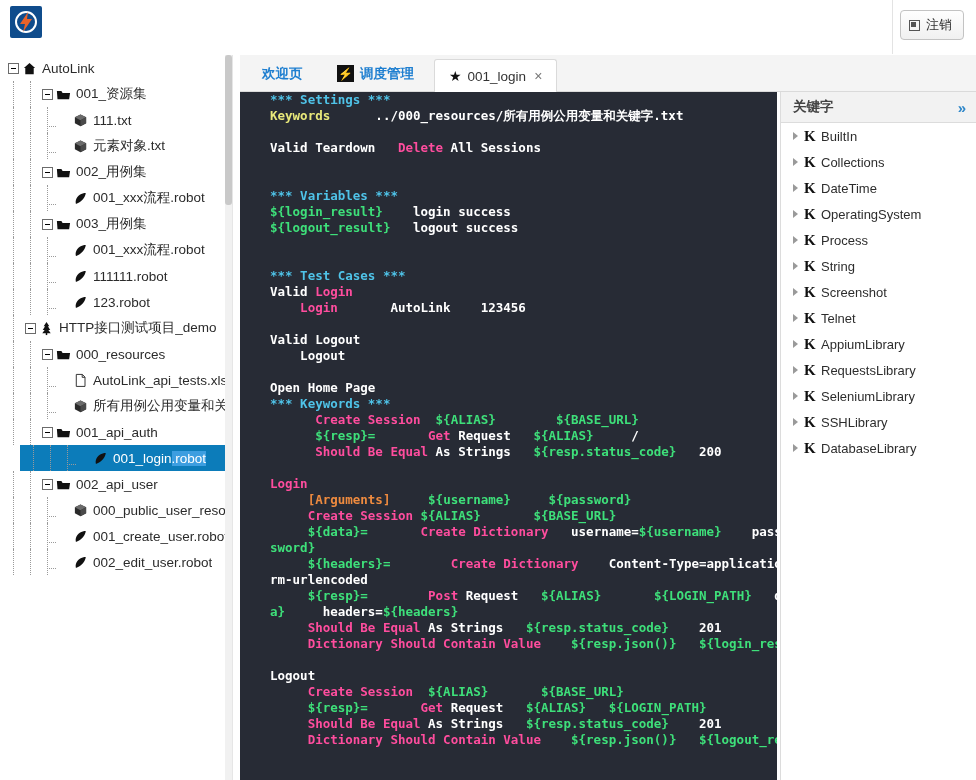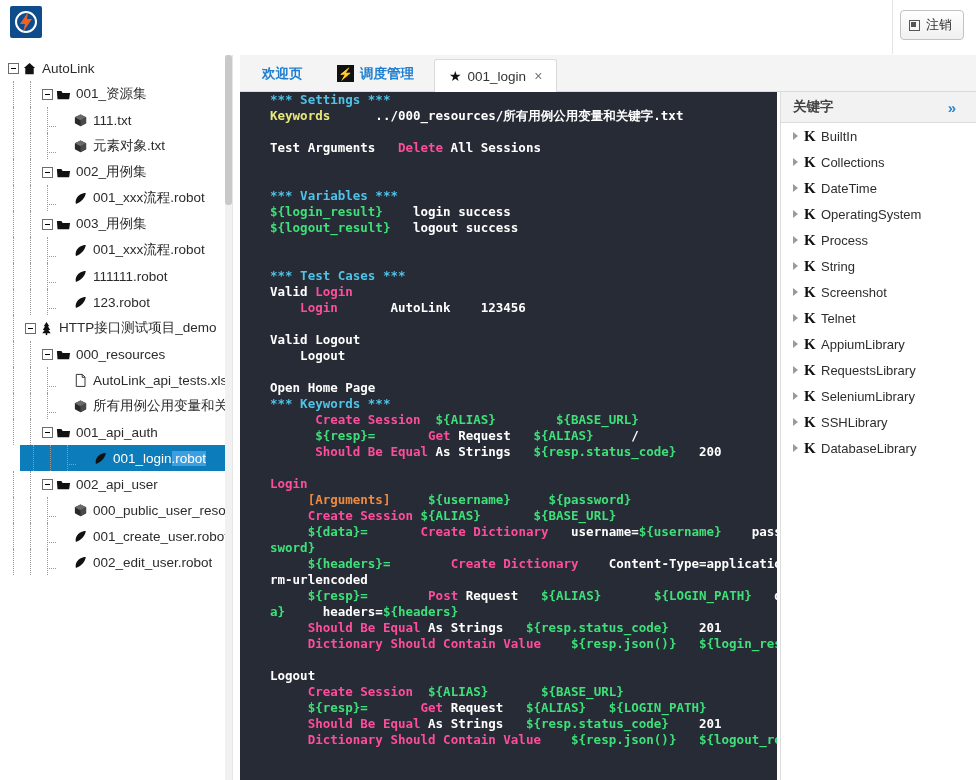--- a/index.html
+++ b/index.html
@@ -183,21 +183,21 @@
     position: absolute; left: 780px; top: 92px;
     width: 196px; height: 688px;
     background: #ffffff;
     border-left: 1px solid #dcdcdc;
   }
   #kw-header {
     height: 31px;
     background: #f2f2f2;
     border-bottom: 1px solid #dcdcdc;
     display: flex; align-items: center; justify-content: space-between;
-    padding: 0 20px 0 12px;
+    padding: 0 10px 0 12px;
     font-size: 13.5px; color: #444; font-weight: bold;
   }
   #kw-collapse { color: #2f87c9; font-size: 15px; cursor: pointer; font-weight: bold; }
   .kwrow {
     height: 26px; display: flex; align-items: center;
     padding-left: 12px; gap: 6px;
     font-size: 13px; color: #2d2d2d; cursor: pointer;
   }
   .kw-arrow {
     width: 0; height: 0; flex: none;
@@ -537,21 +537,21 @@
       <div class="erow">
         <span class="eno">2</span>
         <span class="ecode"><span class="c-set">Keywords</span><span class="c-txt">      ../000_resources/所有用例公用变量和关键字.txt</span></span>
       </div>
       <div class="erow">
         <span class="eno">3</span>
         <span class="ecode">&nbsp;</span>
       </div>
       <div class="erow">
         <span class="eno">4</span>
-        <span class="ecode"><span class="c-txt">Test Arguments   </span><span class="c-kw">Delete</span><span class="c-txt"> All Sessions</span></span>
+        <span class="ecode"><span class="c-txt">Valid Teardown   </span><span class="c-kw">Delete</span><span class="c-txt"> All Sessions</span></span>
       </div>
       <div class="erow">
         <span class="eno">5</span>
         <span class="ecode">&nbsp;</span>
       </div>
       <div class="erow">
         <span class="eno">6</span>
         <span class="ecode">&nbsp;</span>
       </div>
       <div class="erow">

